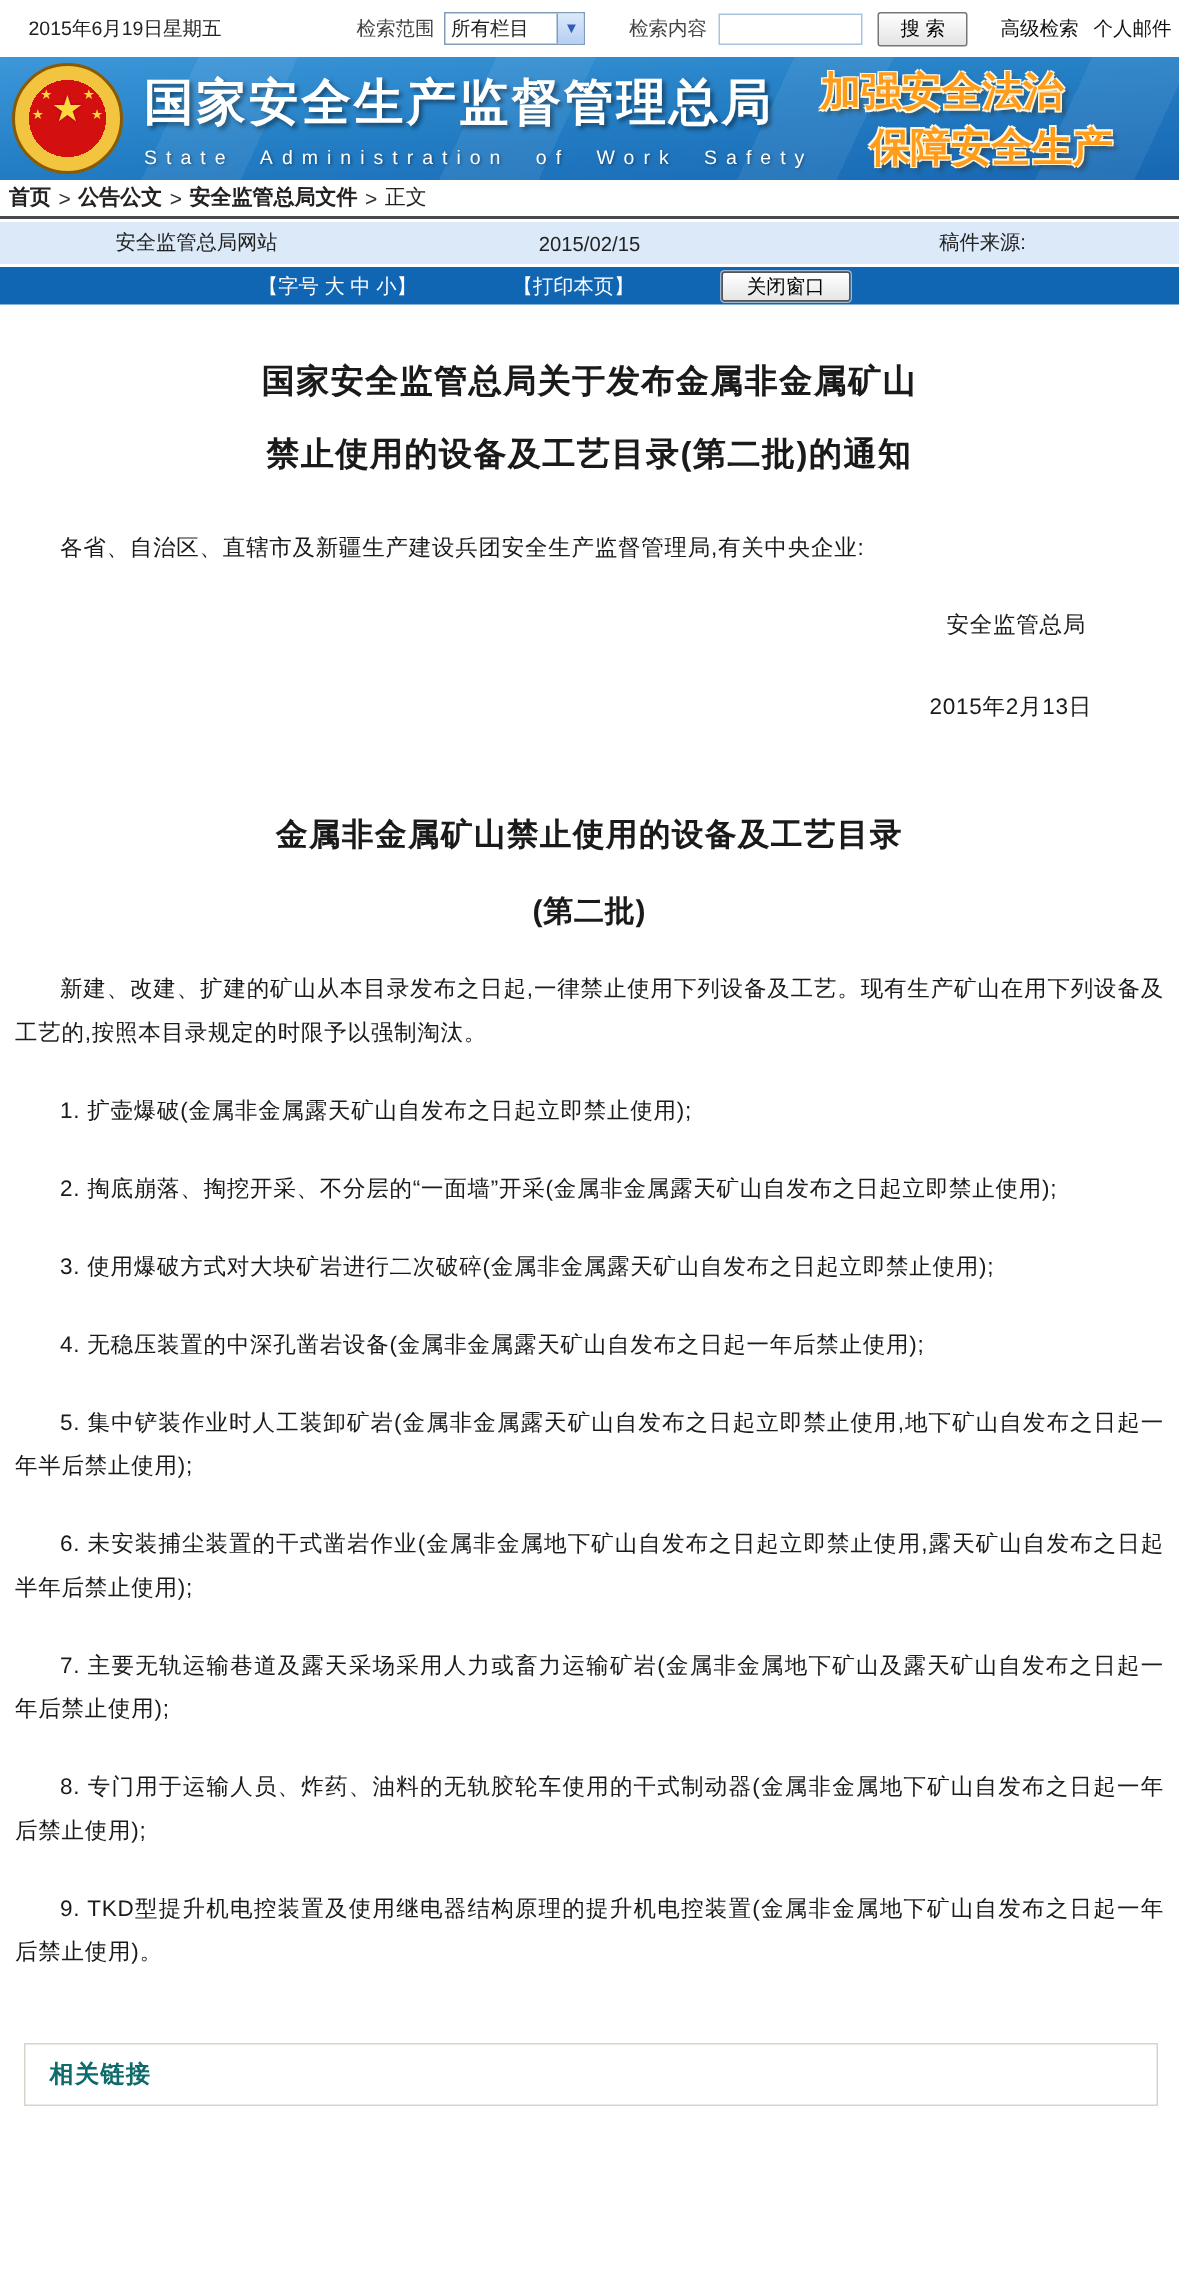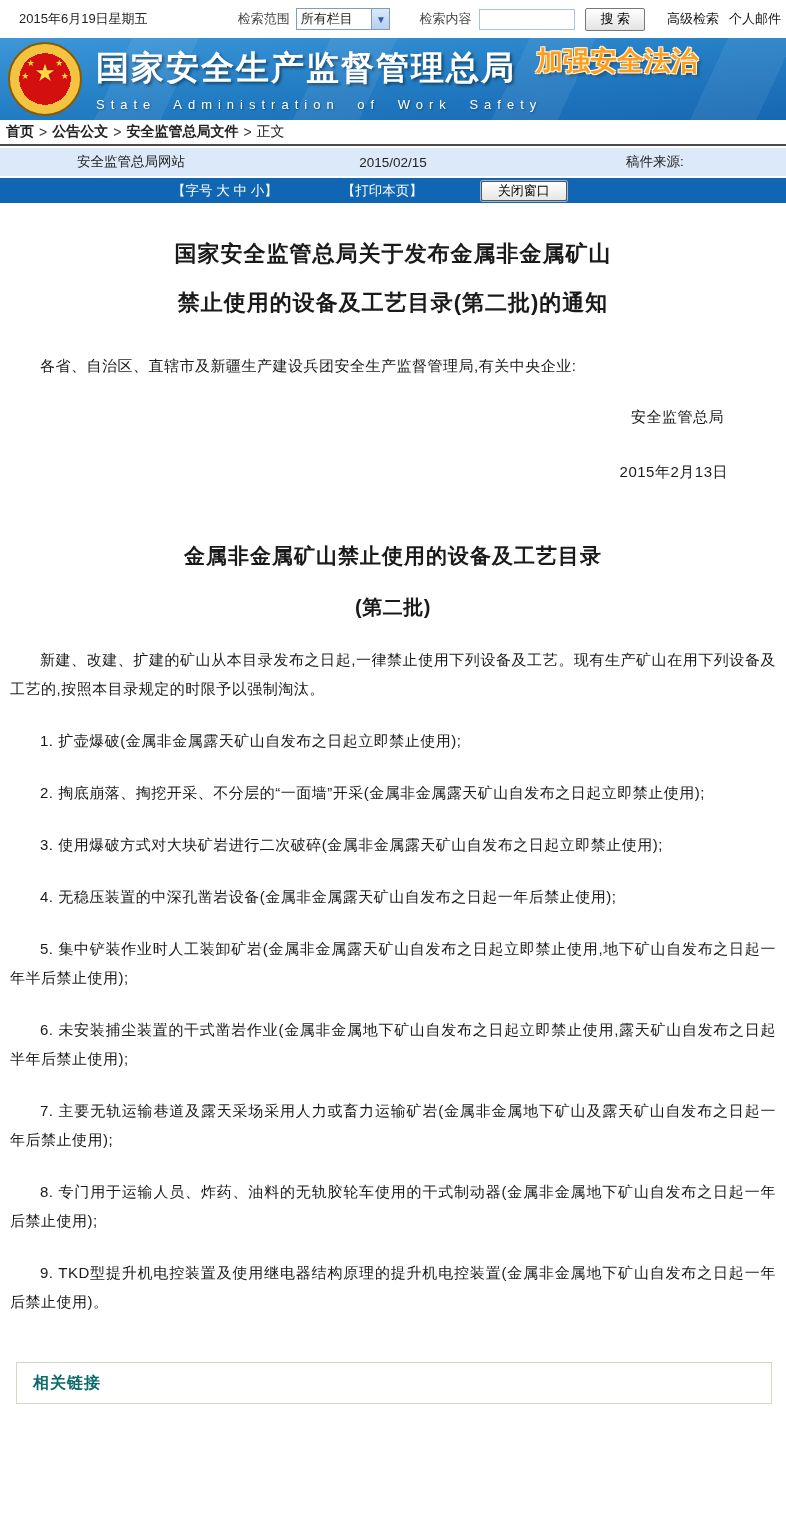--- a/index.html
+++ b/index.html
@@ -22,21 +22,21 @@
   
   .banner{height:82px; background:linear-gradient(175deg,#3d97d9 0%,#2580c6 45%,#1767b2 100%); position:relative; display:flex; align-items:center; overflow:hidden;}
   .banner .sheen{position:absolute; inset:0; background:repeating-linear-gradient(115deg,rgba(255,255,255,0) 0 120px,rgba(255,255,255,.07) 120px 180px); pointer-events:none;}
   .badge{width:74px; height:74px; border-radius:50%; margin-left:8px; background:radial-gradient(circle at 50% 50%, #d40f0f 0 52%, #f3c440 52% 84%, #b22 84% 100%); border:2px solid #8a5a00; position:relative; flex:0 0 auto;}
   .badge .star{position:absolute; left:50%; top:42%; transform:translate(-50%,-50%); color:#ffd83d; font-size:24px; text-shadow:0 0 2px #802;}
   .badge .minor{position:absolute; color:#ffd83d; font-size:9px;}
   .badge .m1{left:24%; top:20%;} .badge .m2{right:24%; top:20%;} .badge .m3{left:16%; top:38%;} .badge .m4{right:16%; top:38%;}
   .orgblock{margin-left:14px; color:#fff;}
   .org-cn{font-size:33px; font-weight:bold; letter-spacing:2px; text-shadow:2px 2px 3px rgba(0,0,0,.45);}
   .org-en{font-size:13px; letter-spacing:6px; margin-top:6px; text-shadow:1px 1px 2px rgba(0,0,0,.4); word-spacing:8px;}
-  .slogans{position:absolute; right:20px; top:6px; text-align:center; line-height:1;}
+  .slogans{position:absolute; right:9px; top:6px; text-align:center; line-height:1;}
   .slogan{font-size:27px; font-weight:bold; color:#ff9c1c;
     text-shadow:-1px -1px 0 #fff6dd, 1px -1px 0 #fff6dd, -1px 1px 0 #fff6dd, 1px 1px 0 #fff6dd, 3px 3px 3px rgba(60,30,0,.45);}
   .slogan1{margin-right:68px; margin-top:4px;}
   .slogan2{margin-top:10px; margin-right:2px;}
   
   .breadcrumb{height:24px; display:flex; align-items:center; font-size:14px; color:#222; padding:0 6px; gap:5px;}
   .breadcrumb .sep{color:#333;}
   .breadcrumb .crumb{cursor:pointer;font-weight:bold;}
   .rule{height:2px; background:#4a4a4a; width:100%;}
   
@@ -87,20 +87,21 @@
     <span class="minor m2">★</span>
     <span class="minor m3">★</span>
     <span class="minor m4">★</span>
   </div>
   <div class="orgblock">
     <div class="org-cn">国家安全生产监督管理总局</div>
     <div class="org-en">State Administration of Work Safety</div>
   </div>
   <div class="slogans">
     <div class="slogan slogan1">加强安全法治</div>
+    <div class="slogan slogan2">保障安全生产</div>
   </div>
 </div>
 
 <div class="breadcrumb">
   <span class="crumb">首页</span>
   <span class="sep">&gt;</span>
   <span class="crumb">公告公文</span>
   <span class="sep">&gt;</span>
   <span class="crumb">安全监管总局文件</span>
   <span class="sep">&gt;</span>

